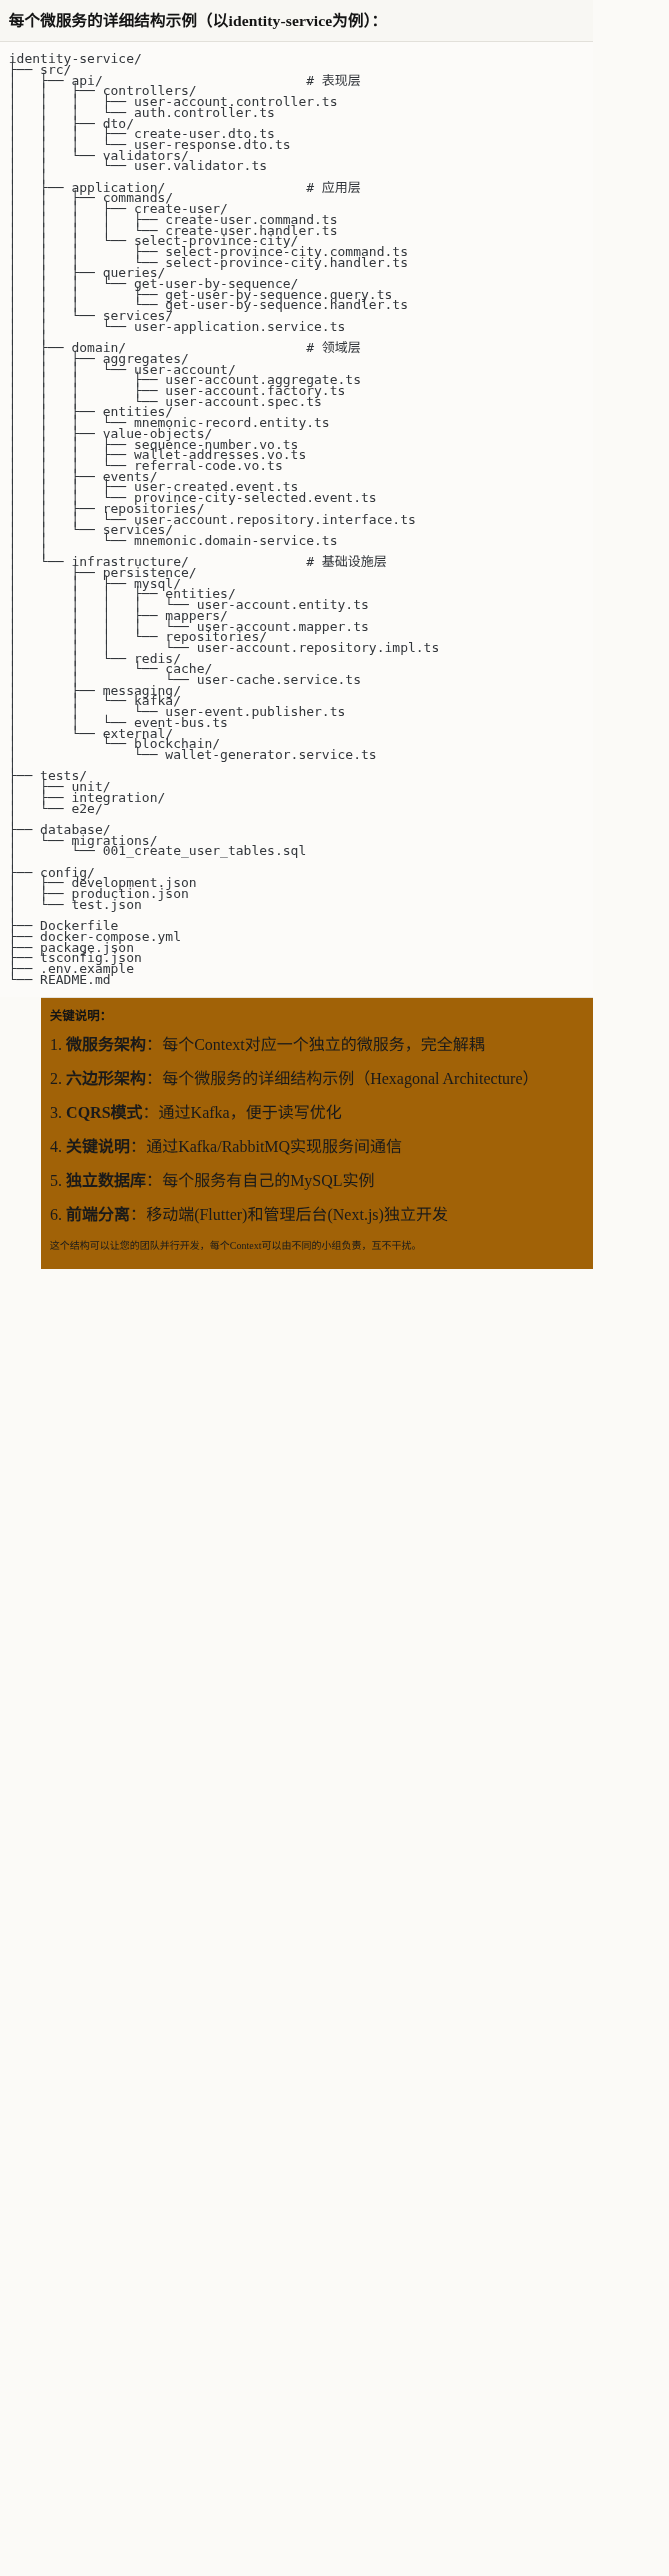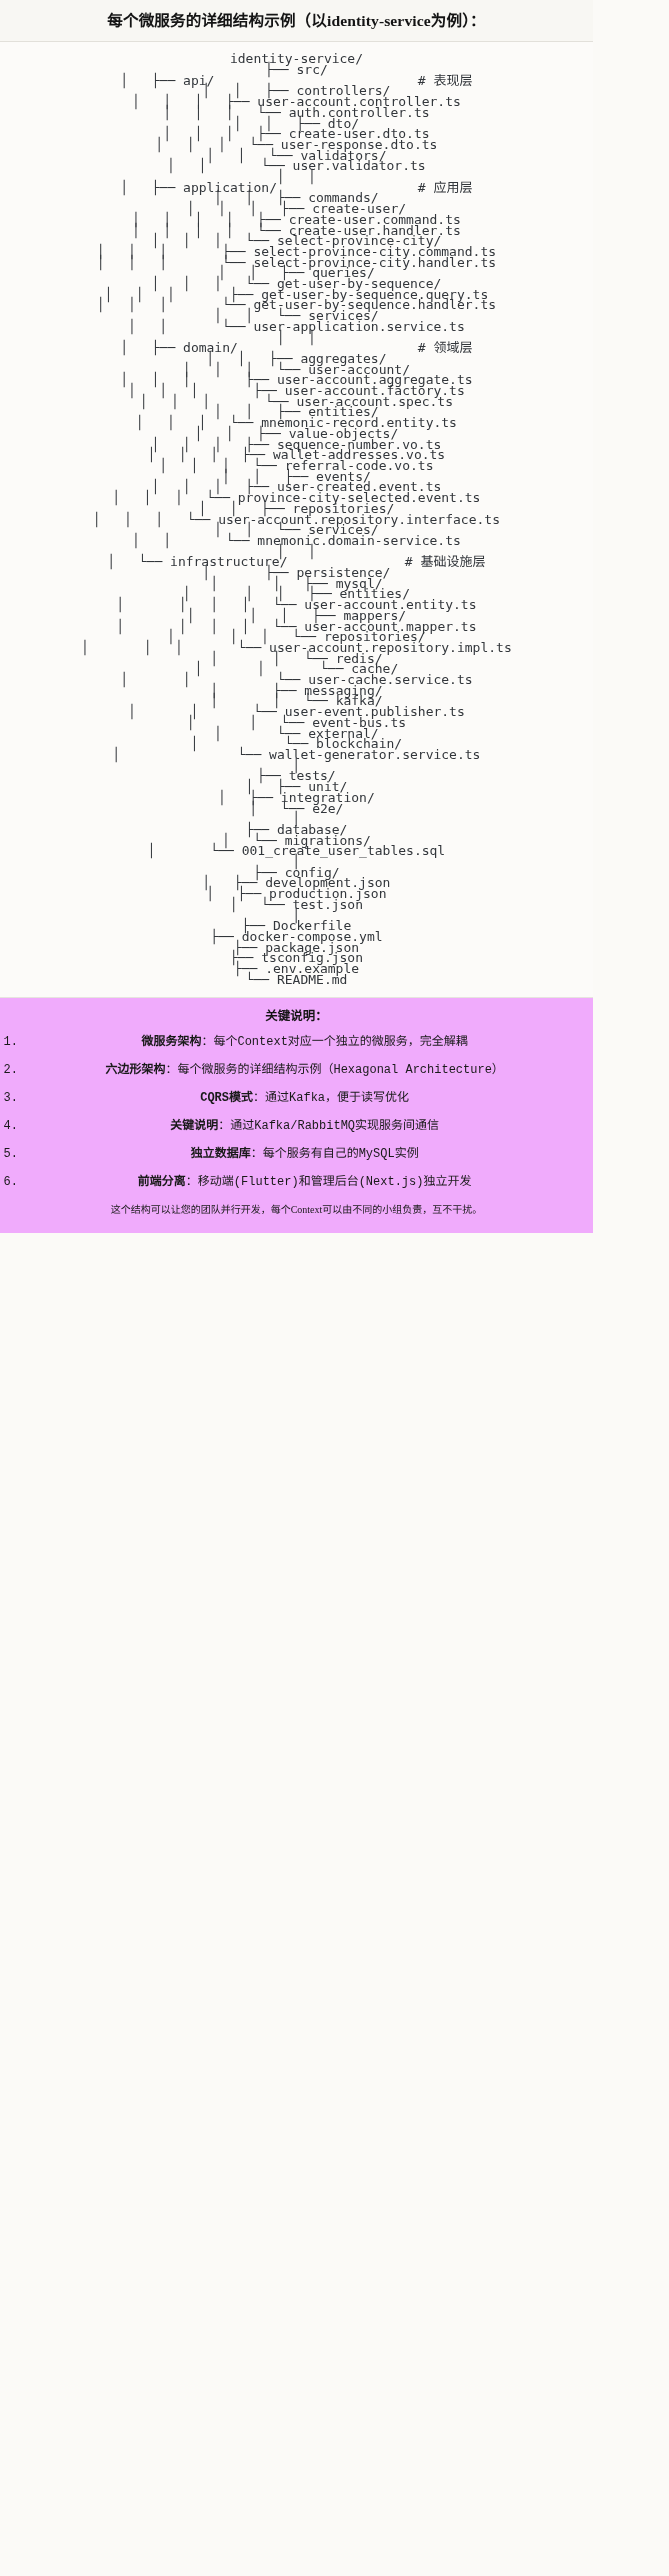--- a/index.html
+++ b/index.html
@@ -12,21 +12,20 @@
     width: 669px;
     font-family: "Liberation Serif", "DejaVu Serif", serif;
     color: #1a1a1a;
     -webkit-font-smoothing: antialiased;
   }
   .page {
     width: 593px;
     box-sizing: border-box;
     background: #fbfaf7;
     padding: 0;
-    text-align: center;
   }
 
   
   .heading-band {
     box-sizing: border-box;
     padding: 11.3px 8.8px 10px 8.8px;
     background: #f8f7f3;
     border-bottom: 0.6px solid #e2e0da;
   }
   .heading-title {
@@ -53,42 +52,42 @@
     color: #32363b;
     white-space: pre;
     letter-spacing: 0px;
     tab-size: 4;
   }
 
   
   .notes-block {
     box-sizing: border-box;
     padding: 10px 8.8px 6.3px 8.8px;
-    background: #f0abfc;
+    background: #a16207;
     border-top: 0.6px solid #e6e4de;
+    margin-left: 41px;
   }
   .notes-title {
     margin: 0 0 8.8px 0;
     font-family: "Liberation Serif", "DejaVu Serif", serif;
     font-weight: 700;
     font-size: 12.5px;
     line-height: 1.3;
     color: #141414;
   }
   ol.notes-list {
     margin: 0;
     padding: 0 0 0 16.3px;
     list-style: decimal;
   }
   ol.notes-list > li {
-    font-size: 12px;
+    font-size: 16px;
     line-height: 1.5;
     margin: 0 0 10px 0;
     color: #1a1a1a;
-    font-family: Liberation Mono, monospace;
   }
   ol.notes-list > li:last-child { margin-bottom: 3.8px; }
   .note-term {
     font-weight: 700;
   }
   .note-sep { font-weight: 400; }
   .note-desc { font-weight: 400; }
 
   .closing-para {
     margin: 11.3px 0 0 0;

